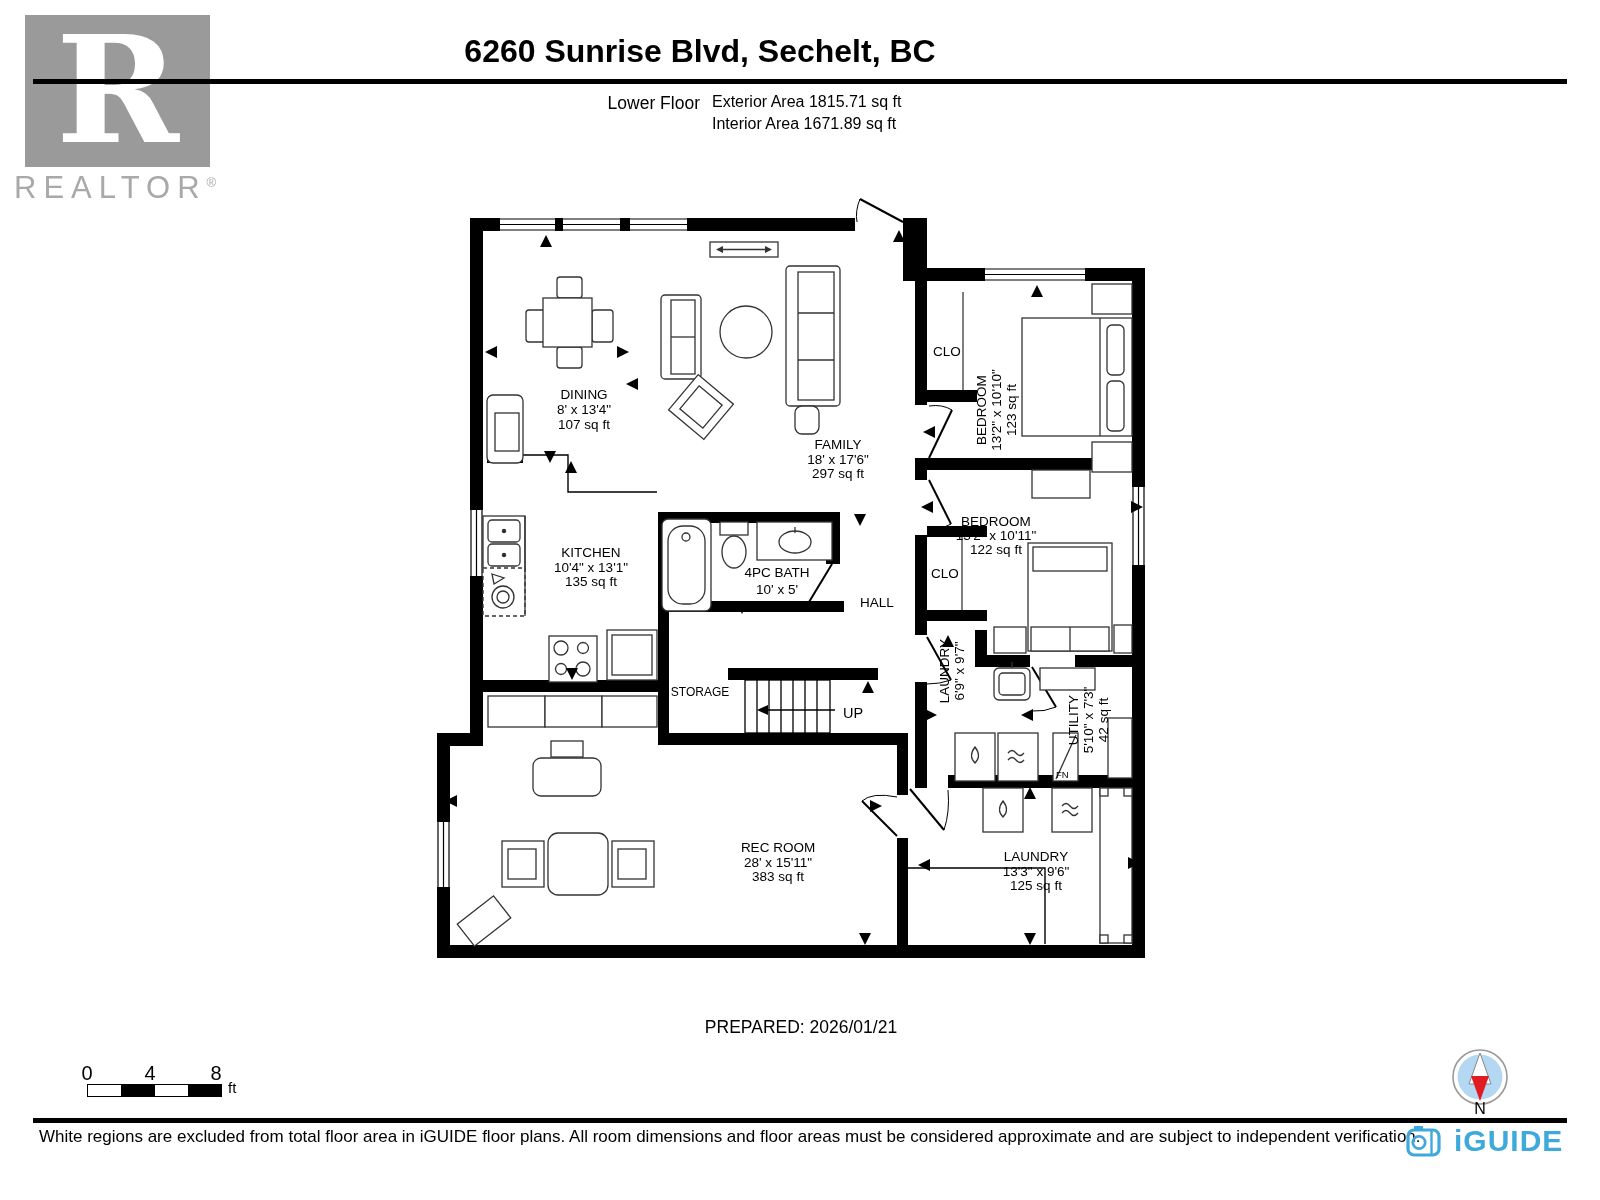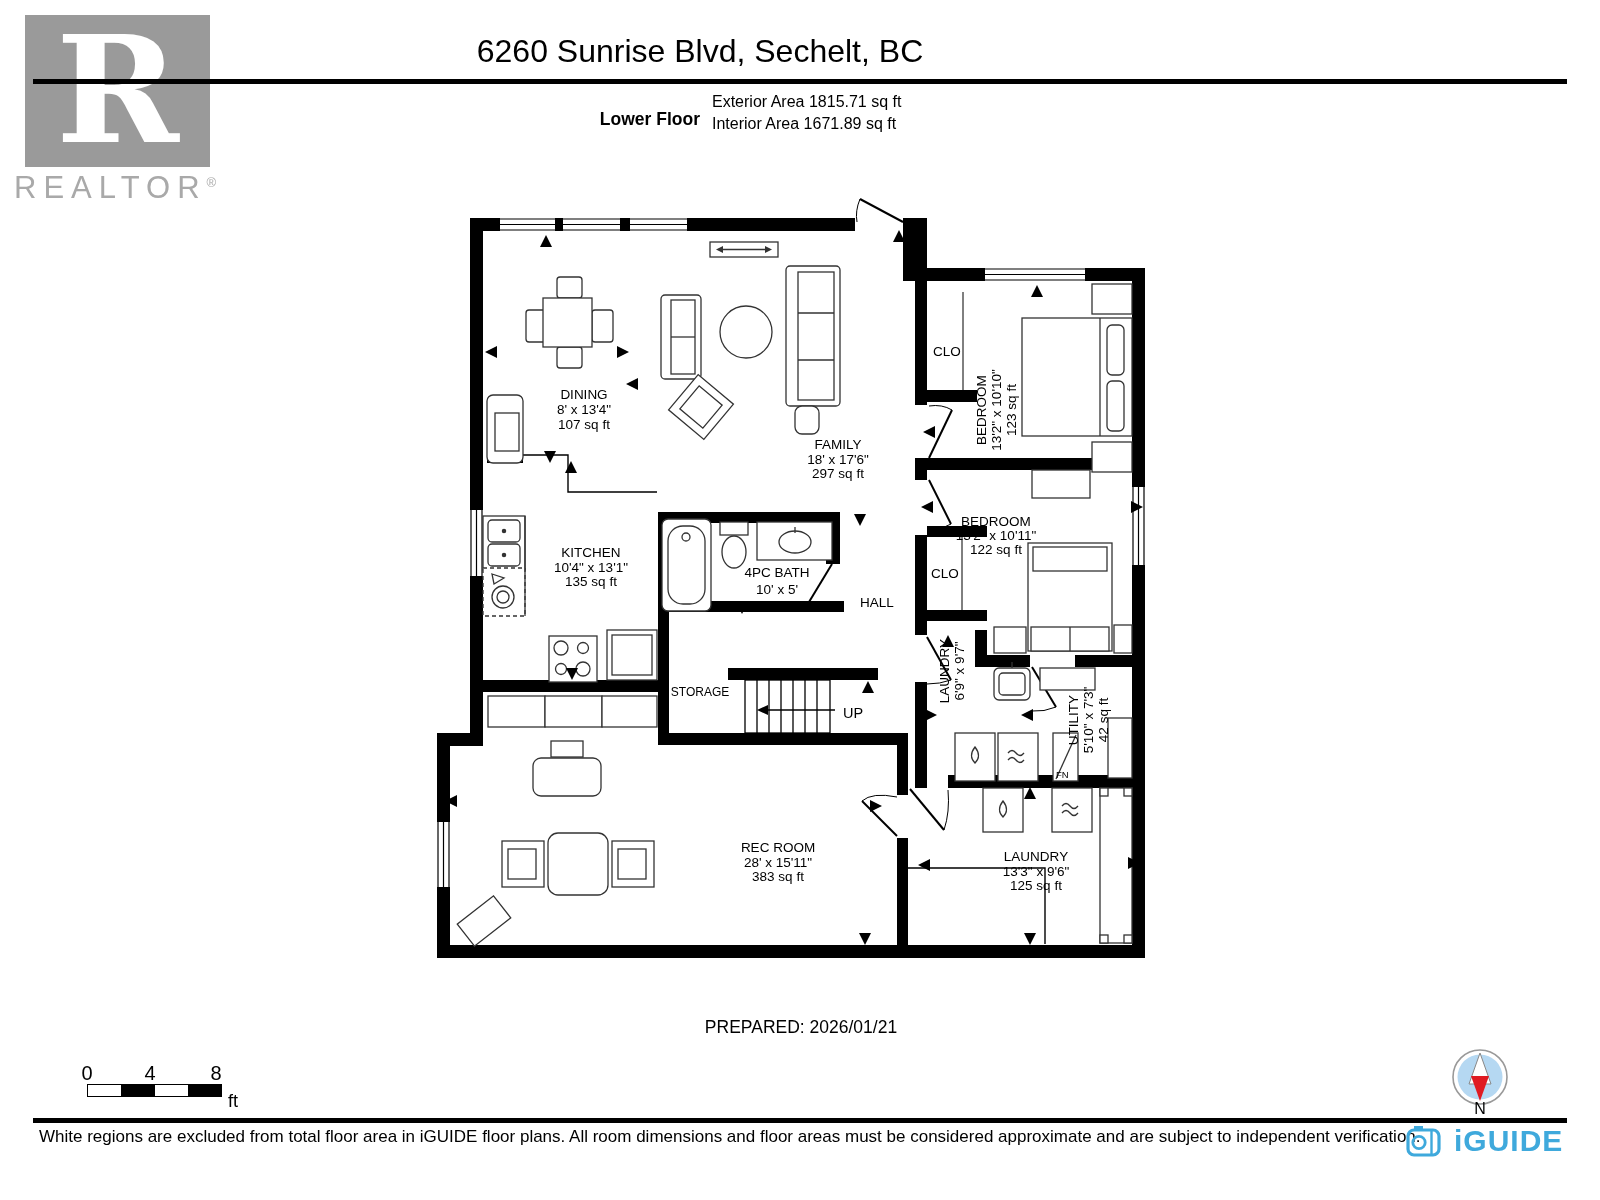--- a/index.html
+++ b/index.html
@@ -5,36 +5,36 @@
   html,body{margin:0;padding:0;background:#fff;}
   .page{position:relative;width:1600px;height:1200px;background:#fff;overflow:hidden;
         font-family:"Liberation Sans",sans-serif;color:#000;}
   .abs{position:absolute;}
   
   .realtor-box{left:25px;top:15px;width:185px;height:152px;background:#9a9a9a;}
   .realtor-r{display:block;text-align:center;color:#fff;font-family:"DejaVu Serif",serif;
              font-weight:bold;font-size:148px;line-height:150px;}
   .realtor-word{left:14px;top:170px;font-size:31px;color:#a9a9a9;letter-spacing:7px;font-weight:400;}
   .realtor-word sup{font-size:13px;letter-spacing:0;}
-  .page-title{left:700px;top:33px;transform:translateX(-50%);font-size:32px;font-weight:normal;white-space:nowrap;}
+  .page-title{left:700px;top:33px;transform:translateX(-50%);font-size:32px;font-weight:bold;white-space:nowrap;}
   .hr{left:33px;right:33px;height:4.5px;background:#000;}
   .hr-top{top:79px;}
   .hr-bottom{top:1118px;}
-  .floor-label{left:540px;top:93px;width:160px;text-align:right;font-size:17.5px;font-weight:bold;margin-top:16px;}
+  .floor-label{left:540px;top:93px;width:160px;text-align:right;font-size:17.5px;font-weight:normal;}
   .area-line{left:712px;font-size:16px;}
   .area-ext{top:93px;} .area-int{top:115px;}
   
   .plan{left:0;top:0;width:1600px;height:1200px;}
   
   .tick{top:1062px;font-size:20px;width:20px;text-align:center;}
   .tick0{left:77px;} .tick4{left:140px;} .tick8{left:206px;}
   .scalebar{left:87px;top:1084px;width:133px;height:11px;border:1.5px solid #000;display:flex;}
   .scalebar .seg{flex:1 1 25%;height:100%;}
   .seg-b{background:#000;} .seg-w{background:#fff;}
-  .scale-unit{left:228px;top:1079px;font-size:18px;margin-top:12px;}
+  .scale-unit{left:228px;top:1079px;font-size:15px;}
   .prepared{left:801px;top:1017px;transform:translateX(-50%);font-size:17.5px;white-space:nowrap;}
   .compass{left:1451px;top:1048px;width:58px;height:58px;}
   .compass-n{left:1480px;top:1100px;transform:translateX(-50%);font-size:16px;}
   .disclaimer{left:39px;top:1127px;font-size:17px;white-space:nowrap;}
   .iguide{left:1406px;top:1124px;display:flex;align-items:center;gap:12px;}
   .iguide-text{font-size:30px;font-weight:bold;color:#3fa9dc;letter-spacing:1px;}
   svg text{font-family:"Liberation Sans",sans-serif;fill:#000;}
 </style>
 </head>
 <body>

